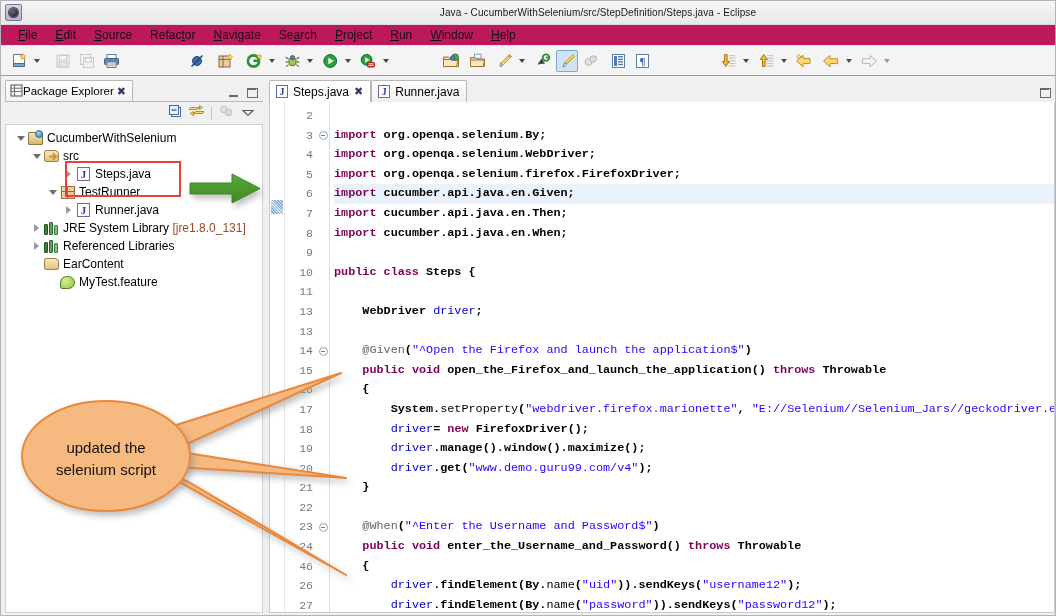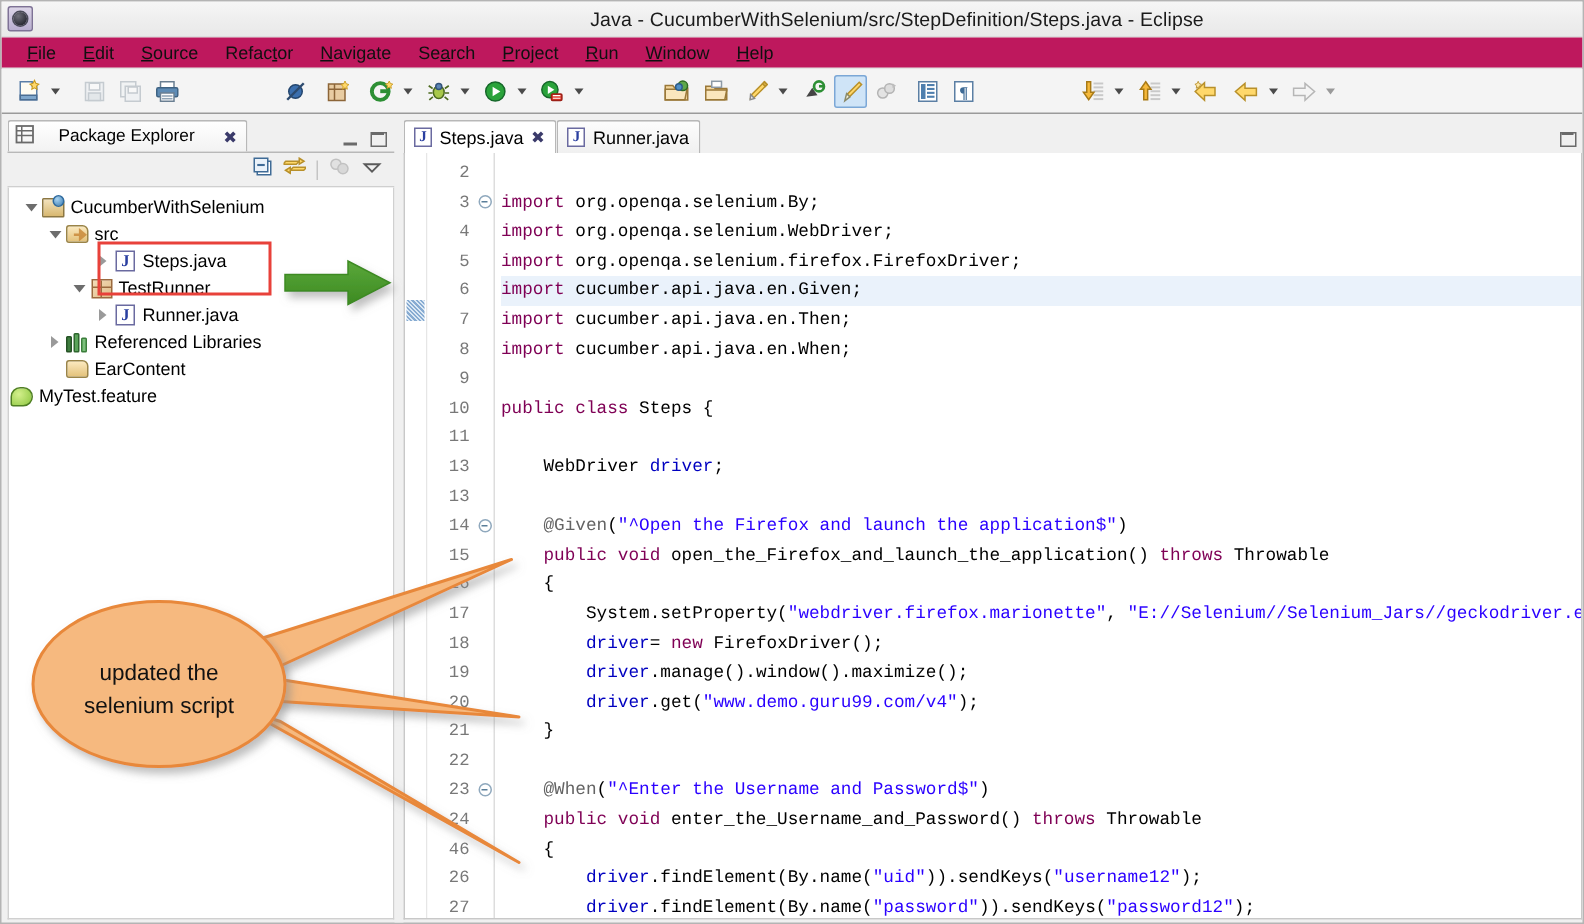--- a/index.html
+++ b/index.html
@@ -47,21 +47,21 @@
     content: "";
     width: 9px; height: 9px;
     border-radius: 50%;
     background: radial-gradient(circle at 35% 30%, #6f6f7a 0%, #2e2e38 70%);
     box-shadow: 0 0 0 1px #4a4a58;
   }
   .titlebar-title {
     position: absolute;
     left: 0; right: 0;
     text-align: center;
-    font-size: 13px;
+    font-size: 10px;
     color: #1a1a1a;
     letter-spacing: .1px;
     padding-left: 140px;
     box-sizing: border-box;
   }
 
   
   .menubar {
     position: absolute;
     left: 0; top: 24px;
@@ -148,21 +148,21 @@
     height: 21px;
     display: flex; align-items: center;
     padding: 0 6px 0 4px;
     background: linear-gradient(to bottom,#ffffff,#f2f2f2);
     border: 1px solid #b8b8b8;
     border-bottom: none;
     border-radius: 2px 2px 0 0;
     box-sizing: border-box;
     font-size: 11.5px;
     color: #000;
-    gap: 16px;
+    gap: 0;
   }
   .view-tab-close {
     font-size: 11px;
     color: #3a3a6a;
     margin-left: 3px;
   }
   .view-tab-ctrls {
     margin-left: auto;
     display: flex; align-items: center; gap: 8px;
     padding-right: 5px; padding-bottom: 3px;
@@ -446,26 +446,26 @@
   }
   .fold-minus::after {
     content:"";
     position:absolute; left:1.5px; right:1.5px; top:3px;
     height:1px; background:#5a7e99;
   }
   .code-line.hl {
     background: #eaf2fb;
   }
   
-  .kw  { color: #7f0055; font-weight: normal; }
+  .kw  { color: #7f0055; font-weight: bold; }
   .str { color: #2a00ff; }
   .ann { color: #646464; }
   .fld { color: #0000c0; }
   .ital{ color: #000; }
-  .plain { color: #000; }
+  .plain { color: #000; font-weight: bold; }
 
   .caret-mark {
     position: absolute;
     left: 1px; top: 98px;
     width: 12px; height: 14px;
     background: repeating-linear-gradient(45deg,#5f8fc2 0 1px,#cfe0f0 1px 2px);
     opacity: .75;
   }
 
   
@@ -828,20 +828,34 @@
         </div>
 
         <div class="tree-row" style="padding-left:56px">
           <span class="tw closed"></span>
           <span class="ticon">
               <span class="ico-java">J</span>
             </span>
           <span class="tlabel">Runner.java</span>
         </div>
 
+        <div class="tree-row" style="padding-left:24px">
+          <span class="tw closed"></span>
+          <span class="ticon">
+              <span class="ico-lib">
+                <span></span>
+                <span></span>
+                <span></span>
+              </span>
+            </span>
+          <span class="tlabel">
+            <span>JRE System Library</span>
+            <span class="dim">[jre1.8.0_131]</span>
+          </span>
+        </div>
 
         <div class="tree-row" style="padding-left:24px">
           <span class="tw closed"></span>
           <span class="ticon">
               <span class="ico-lib">
                 <span></span>
                 <span></span>
                 <span></span>
               </span>
             </span>
@@ -849,21 +863,21 @@
         </div>
 
         <div class="tree-row" style="padding-left:37px">
           <span class="ticon">
               <span class="ico-folder"></span>
             </span>
           <span class="tlabel">EarContent</span>
         </div>
 
 
-        <div class="tree-row" style="">
+        <div class="tree-row" style="padding-left:53px">
           <span class="ticon">
               <span class="ico-feature"></span>
             </span>
           <span class="tlabel">MyTest.feature</span>
         </div>
 
       </div>
     </div>
 
     <div class="sash"></div>

